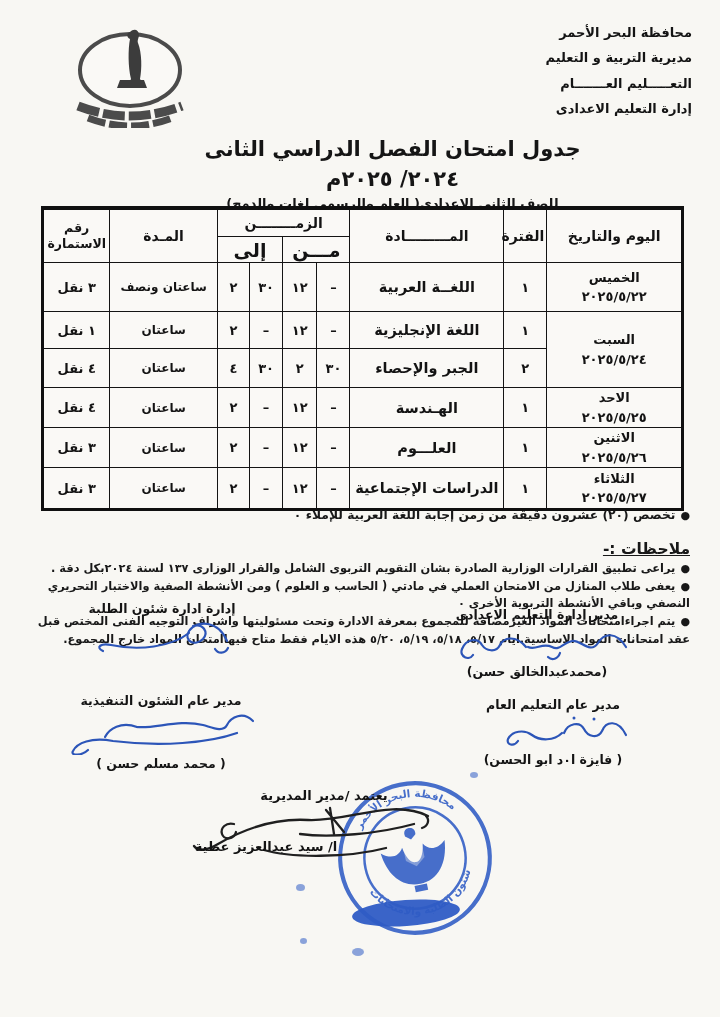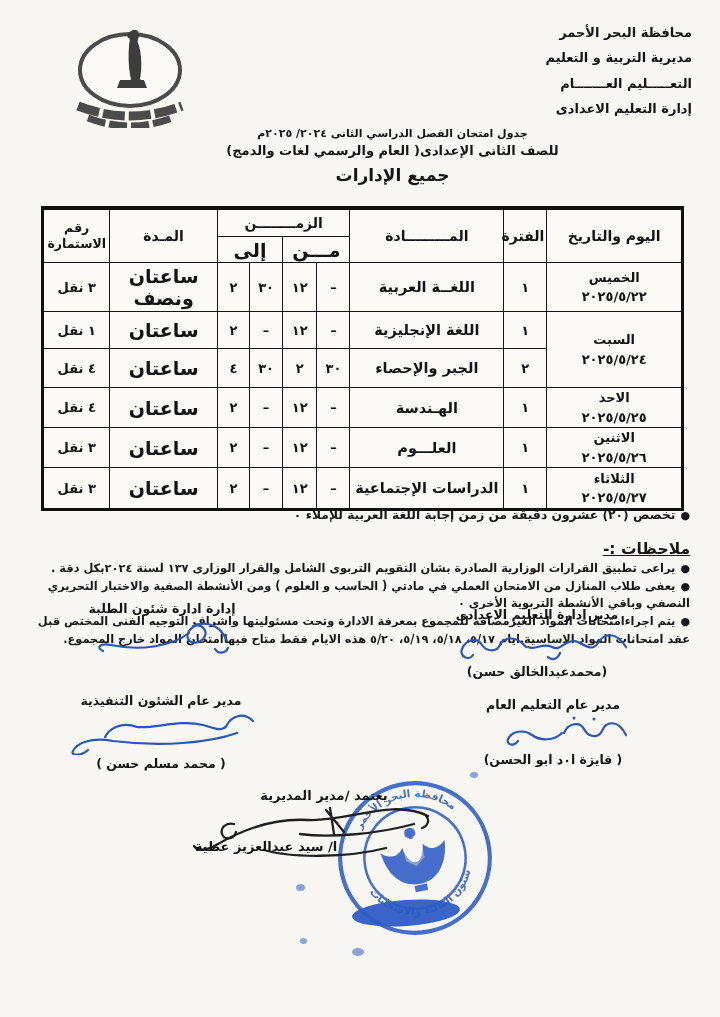--- a/index.html
+++ b/index.html
@@ -5,35 +5,35 @@
   html,body{margin:0;padding:0;}
   body{width:720px;height:1017px;background:#e8e6e1;font-family:"DejaVu Sans",sans-serif;}
   .page{position:relative;width:720px;height:1017px;background:#f8f7f3;direction:rtl;color:#1b1b1b;overflow:hidden;}
 
   
   .hdr{position:absolute;top:20px;right:28px;text-align:right;font-size:13px;font-weight:bold;line-height:1.95;color:#141414;}
   .logo{position:absolute;top:22px;left:64px;width:136px;height:106px;}
 
   
   .title{position:absolute;top:126px;left:185px;width:415px;text-align:center;font-weight:bold;color:#151515;}
-  .title .t1{font-size:11px;line-height:1.45;}
+  .title .t1{font-size:21px;line-height:1.45;margin-top:8px;}
   .title .t2{font-size:13px;line-height:1.4;}
   .title .t3{font-size:17px;margin-top:5px;}
 
   
   table.sched{position:absolute;top:206px;left:41px;width:643px;border-collapse:collapse;direction:rtl;table-layout:fixed;background:#faf9f6;}
   table.sched{border:3px solid #101010;border-top-width:4px;}
   table.sched td,table.sched th{border:1.5px solid #141414;text-align:center;vertical-align:middle;font-weight:bold;color:#131313;padding:0 2px;}
   th.h1{font-size:14px;}
   .hrow1 th{height:26px;} .hrow2 th{height:25px;font-size:19px;}
   td.day{font-size:13px;line-height:1.5;}
   td.per{font-size:13px;}
   td.sub{font-size:14.5px;}
   td.tim{font-size:13px;}
-  td.dur{font-size:19px;}
+  td.dur{font-size:12px;}
   td.frm{font-size:13px;}
   tr.r0 td{height:48px;} tr.r1 td{height:36px;} tr.r2 td{height:38px;}
   tr.r3 td{height:37px;} tr.r4 td{height:37px;} tr.r5 td{height:40px;}
   th.formh{font-size:12.5px;line-height:1.3;}
 
   
   .notes{position:absolute;top:507px;right:30px;width:662px;text-align:right;font-weight:bold;color:#181818;}
   .note-line{font-size:12.3px;line-height:1.45;margin-bottom:15px;}
   .bullet{display:inline-block;margin-left:5px;font-size:11px;vertical-align:middle;}
   .notes-h{font-size:15.5px;text-decoration:underline;margin:3px 0 2px;}

